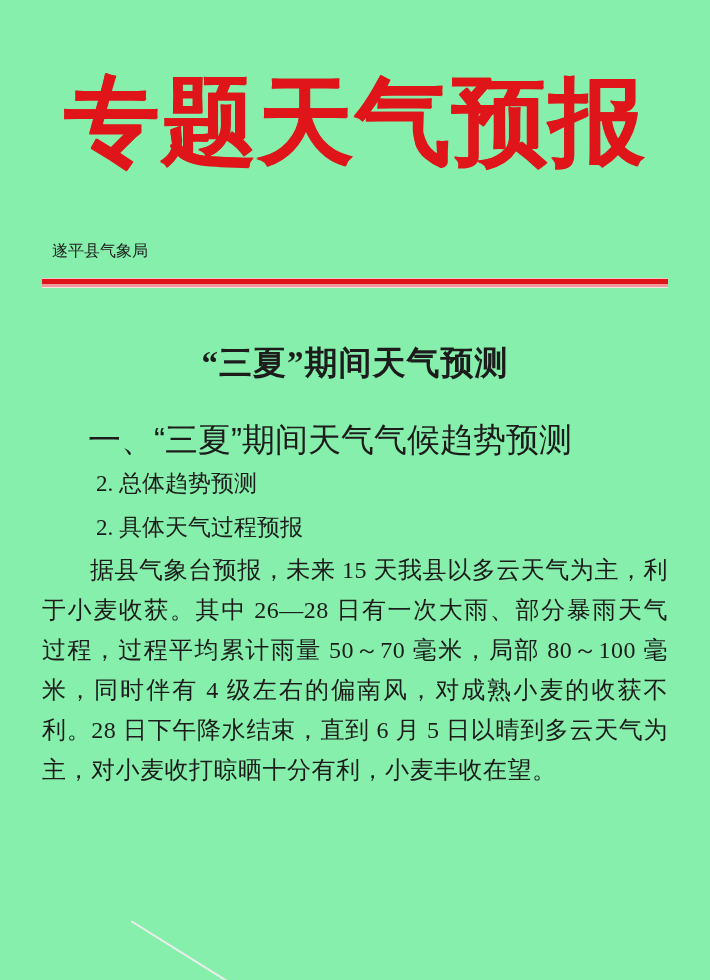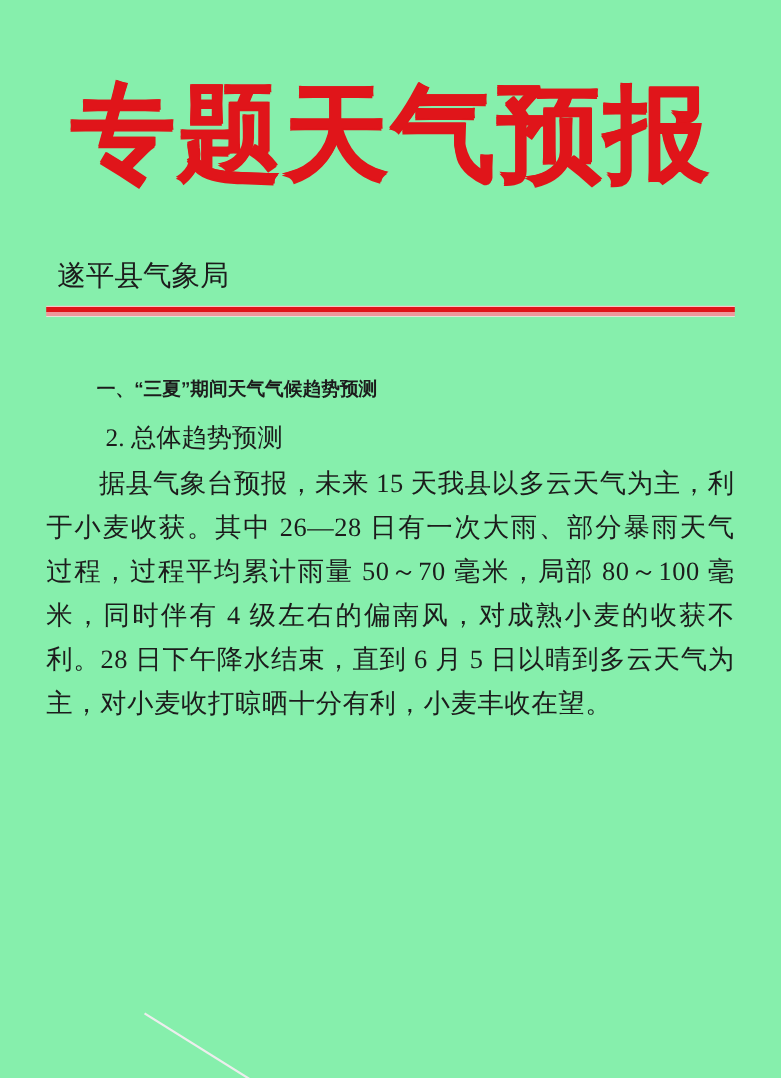--- a/index.html
+++ b/index.html
@@ -31,21 +31,21 @@
     text-shadow: 1px 0 0 var(--masthead-red, #e0151a), 0 1px 0 var(--masthead-red, #e0151a);
     white-space: nowrap;
   }
 
   
   .issuer-row {
     display: flex;
     justify-content: space-between;
     align-items: baseline;
     margin: 34px 44px 0 52px;
-    font-size: 26px;
+    font-size: 16px;
     line-height: 30px;
   }
 
   
   .red-rule {
     margin: 12px 42px 0 42px;
     height: 10px;
     background: linear-gradient(
       to bottom,
       #f7c6c8 0px, #f7c6c8 1px,
@@ -63,22 +63,22 @@
     font-weight: bold;
     line-height: 50px;
     letter-spacing: 1px;
   }
 
   
   .section-heading {
     margin: 36px 42px 0 42px;
     padding-left: 46px;
     font-family: "Liberation Sans", "DejaVu Sans", sans-serif;
-    font-weight: bold;
-    font-size: 17px;
+    font-weight: normal;
+    font-size: 33px;
     line-height: 32px;
   }
 
   
   .sub-heading {
     margin: 12px 42px 0 42px;
     padding-left: 54px;
     font-size: 23px;
     line-height: 32px;
   }
@@ -111,25 +111,27 @@
 
   <div class="masthead">专题天气预报</div>
 
   <div class="issuer-row">
     <span>遂平县气象局</span>
   </div>
 
   <div class="red-rule"></div>
 
   <div class="doc-title">
+    <div>“三夏”期间天气预测</div>
   </div>
 
   <div class="section-heading">一、“三夏”期间天气气候趋势预测</div>
 
   <div class="sub-heading">2. 总体趋势预测</div>
 
 
+  <div class="sub-heading">2. 具体天气过程预报</div>
 
   <div class="para">据县气象台预报，未来 15 天我县以多云天气为主，利于小麦收获。其中 26—28 日有一次大雨、部分暴雨天气过程，过程平均累计雨量 50～70 毫米，局部 80～100 毫米，同时伴有 4 级左右的偏南风，对成熟小麦的收获不利。28 日下午降水结束，直到 6 月 5 日以晴到多云天气为主，对小麦收打晾晒十分有利，小麦丰收在望。</div>
 
   <div class="scan-artifact"></div>
 
 </div>
 
 </body></html>

